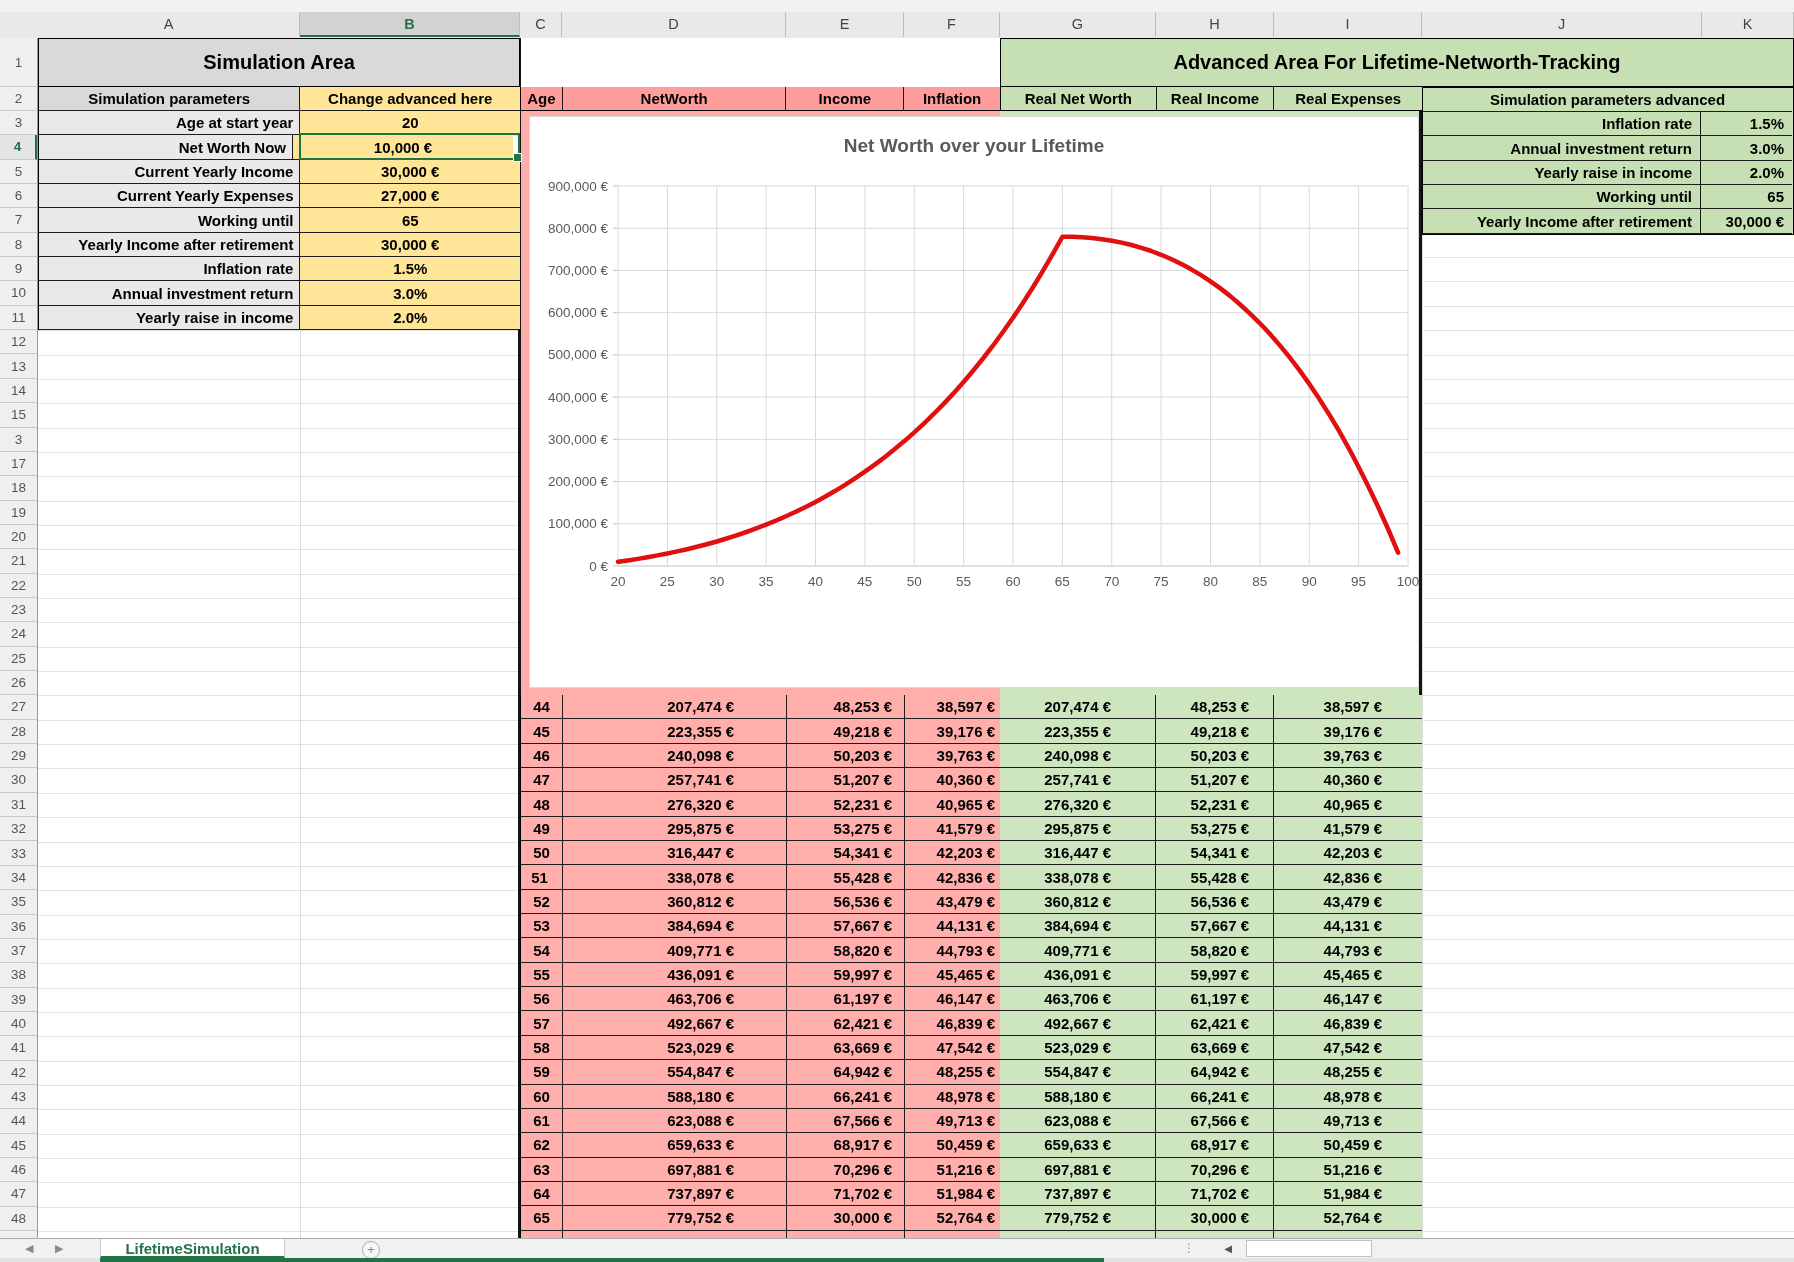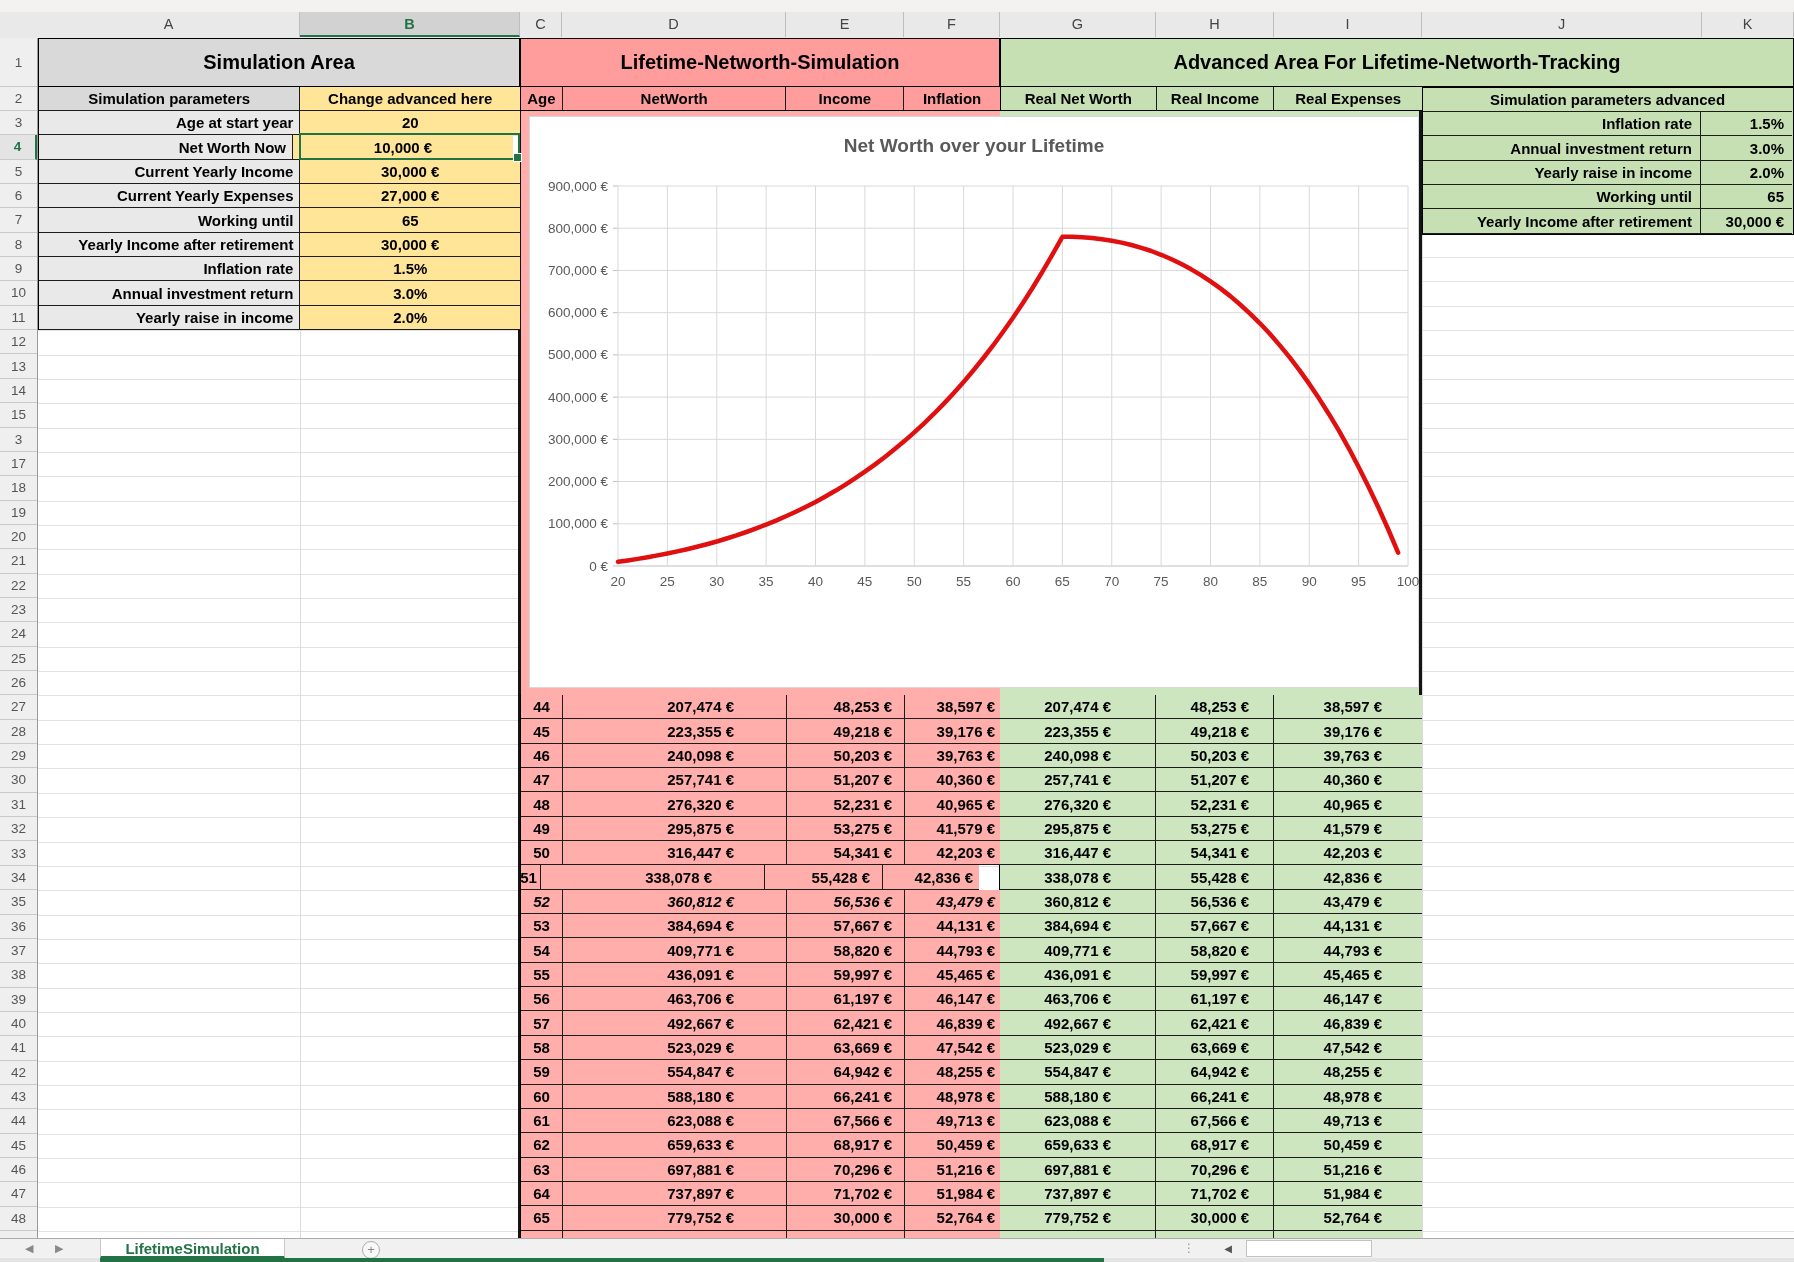--- a/index.html
+++ b/index.html
@@ -177,21 +177,20 @@
             <div class="cell c-right" style="width: 262px; background: var(--gray_label); padding-right: 6px;">Annual investment return</div>
             <div class="cell c-center" style="width: 220px; background: var(--yellow_cell);">3.0%</div>
           </div>
           <div class="row" style="position: relative; width: 482px; height: 24.35px; border-left: 1.5px solid rgb(0, 0, 0);">
             <div class="cell c-right" style="width: 262px; background: var(--gray_label); padding-right: 6px;">Yearly raise in income</div>
             <div class="cell c-center" style="width: 220px; background: var(--yellow_cell);">2.0%</div>
           </div>
         </div>
     </div>
 
-    <div class="section sec-title" style="left:520px;top:0;width:480px;height:49px;background:var(--pink_header);">Lifetime-Networth-Simulation</div>
     <div id="pink-headers" class="section row" style="left:520px;top:49px;width:480px;height:24px;border-left:1.5px solid #000;">
         <div class="cell c-center" style="width: 42px; background: var(--pink_header); border-bottom: 1.5px solid rgb(0, 0, 0);">Age</div>
         <div class="cell c-center" style="width: 224px; background: var(--pink_header); border-bottom: 1.5px solid rgb(0, 0, 0);">NetWorth</div>
         <div class="cell c-center" style="width: 118px; background: var(--pink_header); border-bottom: 1.5px solid rgb(0, 0, 0);">Income</div>
         <div class="cell c-center" style="width: 96px; background: var(--pink_header); border-bottom: 1.5px solid rgb(0, 0, 0);">Inflation</div>
       </div>
 
     <div class="section sec-title" style="left:1000px;top:0;width:794px;height:49px;background:var(--green_header);">Advanced Area For Lifetime-Networth-Tracking</div>
     <div id="green-headers" class="section row" style="left:1000px;top:49px;width:422px;height:24px;border-left:1.5px solid #000;">
         <div class="cell c-center" style="width: 156px; background: var(--green_header); border-bottom: 1.5px solid rgb(0, 0, 0);">Real Net Worth</div>
@@ -262,26 +261,26 @@
           <div class="cell c-right" style="width: 118px; background: var(--pink_cell); padding-right: 12px;">53,275 €</div>
           <div class="cell c-right" style="width: 96px; background: var(--pink_cell); padding-right: 6px;">41,579 €</div>
         </div>
         <div class="row" style="position: relative; width: 480px; height: 24.35px;">
           <div class="cell c-center" style="width: 42px; background: var(--pink_cell); padding-right: 0px;">50</div>
           <div class="cell c-right" style="width: 224px; background: var(--pink_cell); padding-right: 52px;">316,447 €</div>
           <div class="cell c-right" style="width: 118px; background: var(--pink_cell); padding-right: 12px;">54,341 €</div>
           <div class="cell c-right" style="width: 96px; background: var(--pink_cell); padding-right: 6px;">42,203 €</div>
         </div>
         <div class="row" style="position: relative; width: 480px; height: 24.35px;">
-          <div class="cell c-center" style="width: 20px; background: var(--pink_cell); padding-right: 4px;">51</div>
+          <div class="cell c-center" style="width: 42px; background: var(--pink_cell); padding-right: 4px;">51</div>
           <div class="cell c-right" style="width: 224px; background: var(--pink_cell); padding-right: 52px;">338,078 €</div>
           <div class="cell c-right" style="width: 118px; background: var(--pink_cell); padding-right: 12px;">55,428 €</div>
           <div class="cell c-right" style="width: 96px; background: var(--pink_cell); padding-right: 6px;">42,836 €</div>
         </div>
-        <div class="row" style="position: relative; width: 480px; height: 24.35px; font-style: italic;">
+        <div class="row" style="position: relative; width: 480px; height: 24.35px;">
           <div class="cell c-center" style="width: 42px; background: var(--pink_cell); padding-right: 0px;">52</div>
           <div class="cell c-right" style="width: 224px; background: var(--pink_cell); padding-right: 52px;">360,812 €</div>
           <div class="cell c-right" style="width: 118px; background: var(--pink_cell); padding-right: 12px;">56,536 €</div>
           <div class="cell c-right" style="width: 96px; background: var(--pink_cell); padding-right: 6px;">43,479 €</div>
         </div>
         <div class="row" style="position: relative; width: 480px; height: 24.35px;">
           <div class="cell c-center" style="width: 42px; background: var(--pink_cell); padding-right: 0px;">53</div>
           <div class="cell c-right" style="width: 224px; background: var(--pink_cell); padding-right: 52px;">384,694 €</div>
           <div class="cell c-right" style="width: 118px; background: var(--pink_cell); padding-right: 12px;">57,667 €</div>
           <div class="cell c-right" style="width: 96px; background: var(--pink_cell); padding-right: 6px;">44,131 €</div>

